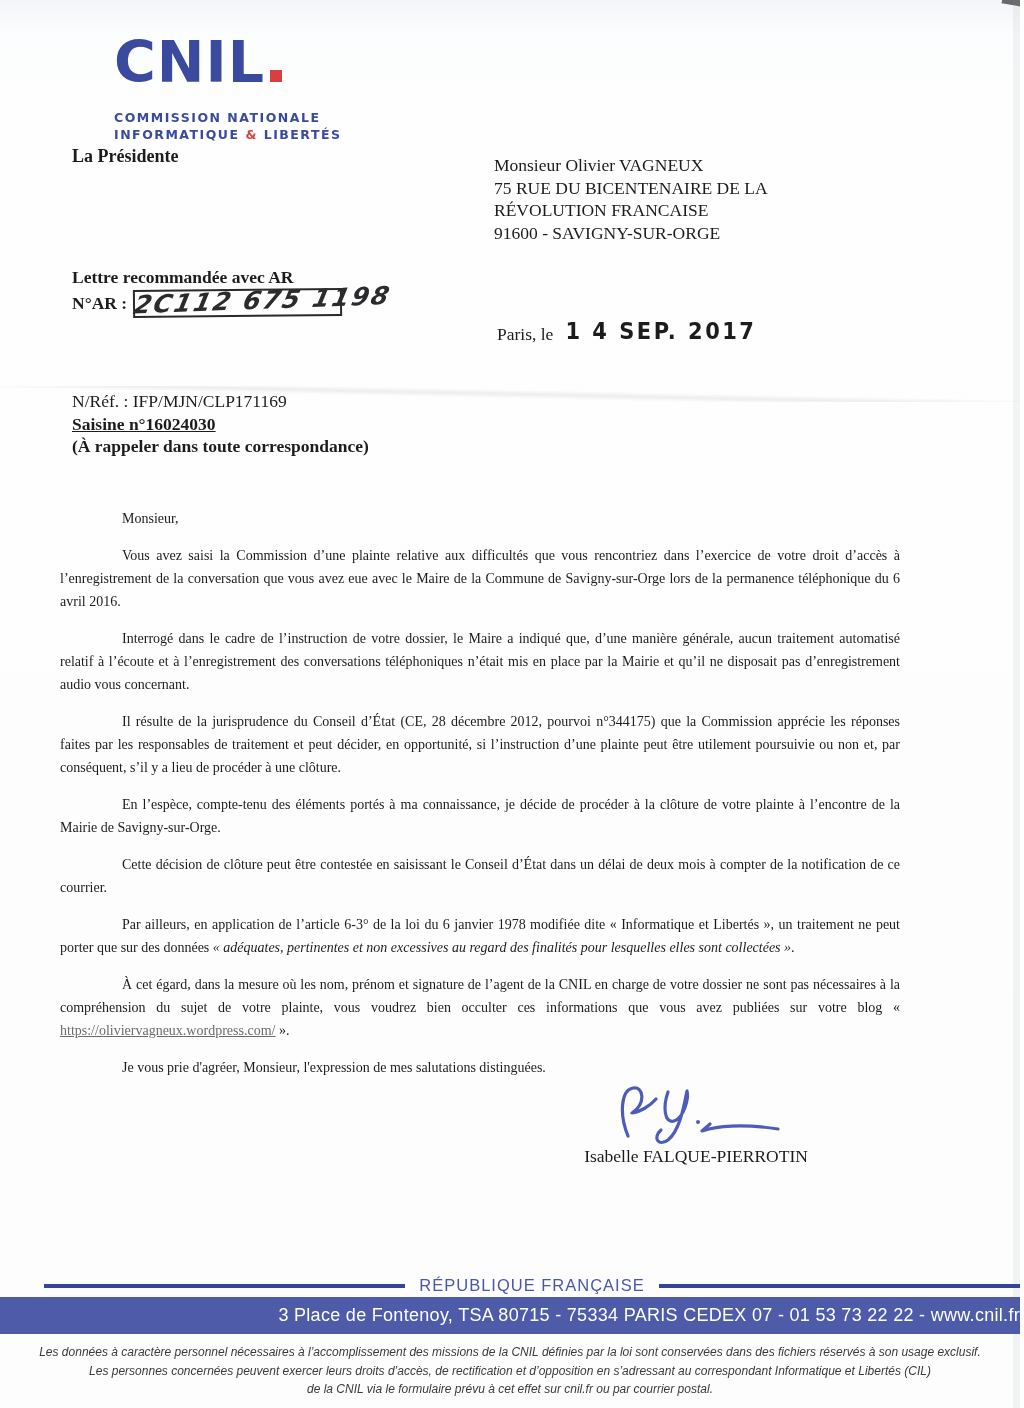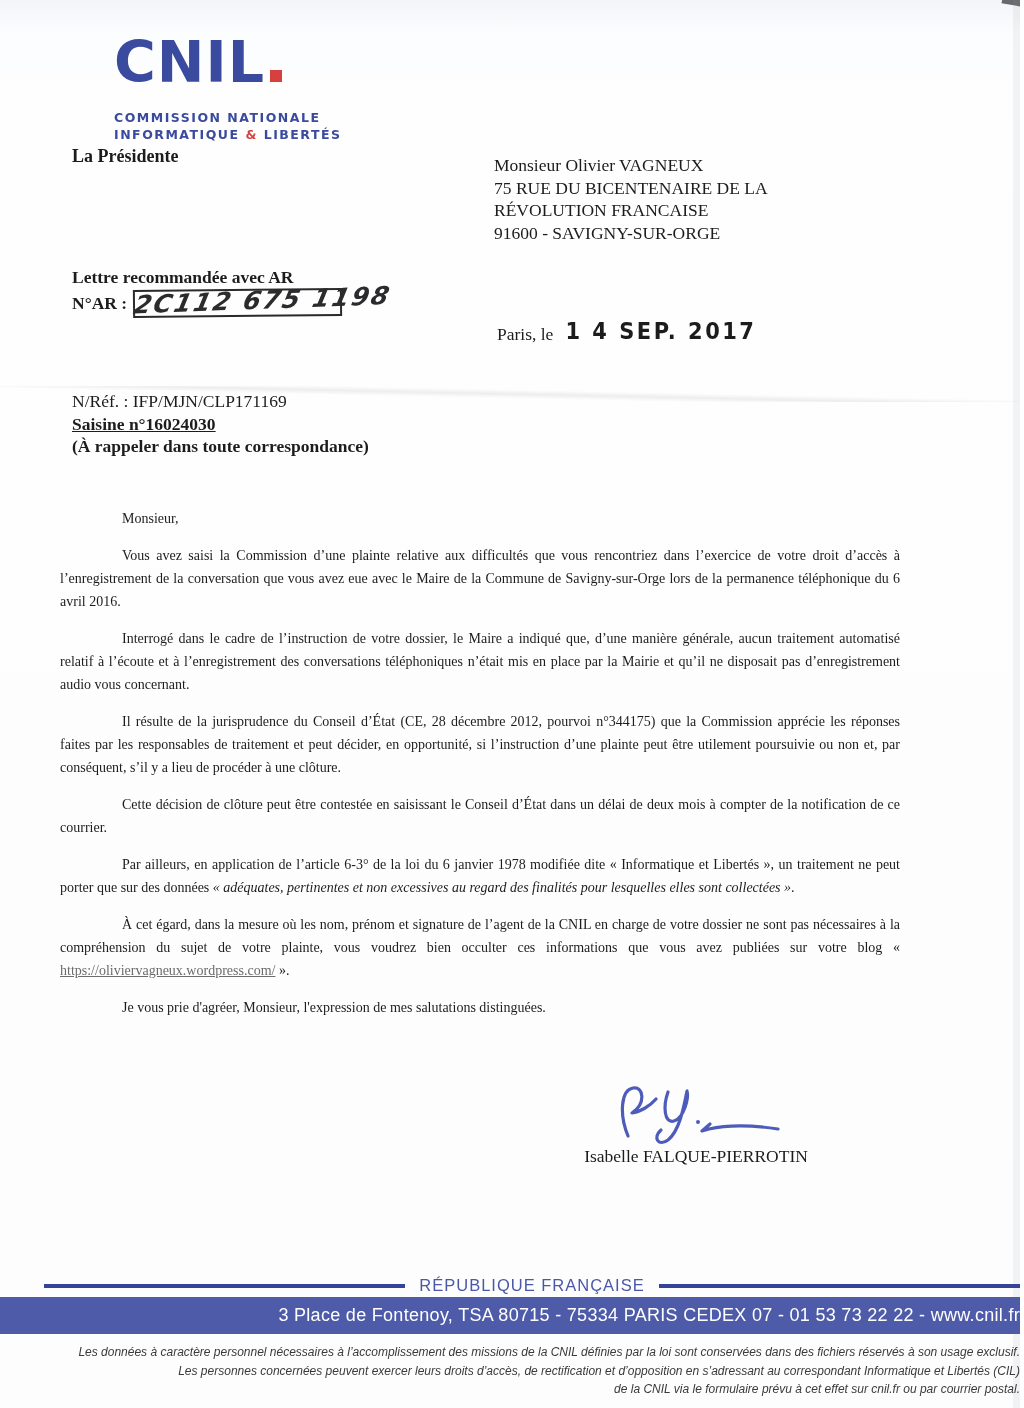--- a/index.html
+++ b/index.html
@@ -49,21 +49,21 @@
   .signature { position:absolute; left:606px; top:1080px; width:190px; height:70px; }
   .signatory { position:absolute; left:556px; top:1146px; width:280px; text-align:center; font-size:17.5px; }
   
   .rep-row { position:absolute; left:0; right:0; top:1276px; display:flex; align-items:center;padding-left:44px; }
   .rule { flex:1; height:4px; background:#35439a; }
   .rep-label { font-family:"Liberation Sans","DejaVu Sans",sans-serif; color:#4a57a8; font-size:16.5px;
     letter-spacing:1px; padding:0 14px; white-space:nowrap; }
   .banner { position:absolute; left:0; right:0; top:1297px; height:37px; background:#4e5ba8;
     color:#ffffff; font-family:"Liberation Sans","DejaVu Sans",sans-serif; font-size:18px;
     line-height:37px; text-align:right; letter-spacing:.3px; }
-  .legal { position:absolute; left:0; right:0; top:1343px; text-align:right;
+  .legal { position:absolute; left:0; right:0; top:1343px; text-align:center;
     font-family:"Liberation Sans","DejaVu Sans",sans-serif; font-style:italic; font-size:12px;
     line-height:18.5px; color:#3a3a3c; }
 </style>
 </head>
 <body>
 
 <div class="page">
 
   <div class="corner-mark"></div>
   <div class="edge-right"></div>
@@ -109,20 +109,21 @@
     <div>N/Réf. : IFP/MJN/CLP171169</div>
     <div class="saisine">Saisine n°16024030</div>
     <div class="corr-note">(À rappeler dans toute correspondance)</div>
   </div>
 
   <div class="body-text">
     <p>Monsieur,</p>
     <p><span>Vous avez saisi la Commission d’une plainte relative aux difficultés que vous rencontriez dans l’exercice de votre droit d’accès à l’enregistrement de la conversation que vous avez eue avec le Maire de la Commune de Savigny-sur-Orge lors de la permanence téléphonique du 6 avril 2016.</span></p>
     <p><span>Interrogé dans le cadre de l’instruction de votre dossier, le Maire a indiqué que, d’une manière générale, aucun traitement automatisé relatif à l’écoute et à l’enregistrement des conversations téléphoniques n’était mis en place par la Mairie et qu’il ne disposait pas d’enregistrement audio vous concernant.</span></p>
     <p><span>Il résulte de la jurisprudence du Conseil d’État (CE, 28 décembre 2012, pourvoi n°344175) que la Commission apprécie les réponses faites par les responsables de traitement et peut décider, en opportunité, si l’instruction d’une plainte peut être utilement poursuivie ou non et, par conséquent, s’il y a lieu de procéder à une clôture.</span></p>
+    <p><span>En l’espèce, compte-tenu des éléments portés à ma connaissance, je décide de procéder à la clôture de votre plainte à l’encontre de la Mairie de Savigny-sur-Orge.</span></p>
     <p><span>Cette décision de clôture peut être contestée en saisissant le Conseil d’État dans un délai de deux mois à compter de la notification de ce courrier.</span></p>
     <p><span>Par ailleurs, en application de l’article 6-3° de la loi du 6 janvier 1978 modifiée dite « Informatique et Libertés », un traitement ne peut porter que sur des données </span><span class="em-italic">« adéquates, pertinentes et non excessives au regard des finalités pour lesquelles elles sont collectées »</span><span>.</span></p>
     <p><span>À cet égard, dans la mesure où les nom, prénom et signature de l’agent de la CNIL en charge de votre dossier ne sont pas nécessaires à la compréhension du sujet de votre plainte, vous voudrez bien occulter ces informations que vous avez publiées sur votre blog  « </span><a class="link" href="#">https://oliviervagneux.wordpress.com/</a><span> ».</span></p>
     <p class="closing">Je vous prie d'agréer, Monsieur, l'expression de mes salutations distinguées.</p>
   </div>
 
   <svg class="signature" viewBox="0 0 190 70">
     <g fill="none" stroke="#3f4fb5" stroke-width="3.2" stroke-linecap="round" stroke-linejoin="round" opacity="0.92">
       <path d="M22,56 C13,34 15,10 27,8 C38,6 40,24 26,33 C34,32 44,26 50,19"></path>
       <path d="M62,12 C57,26 58,44 68,41 C78,38 83,18 81,11 C77,31 73,51 62,60 C53,67 46,58 55,50"></path>

